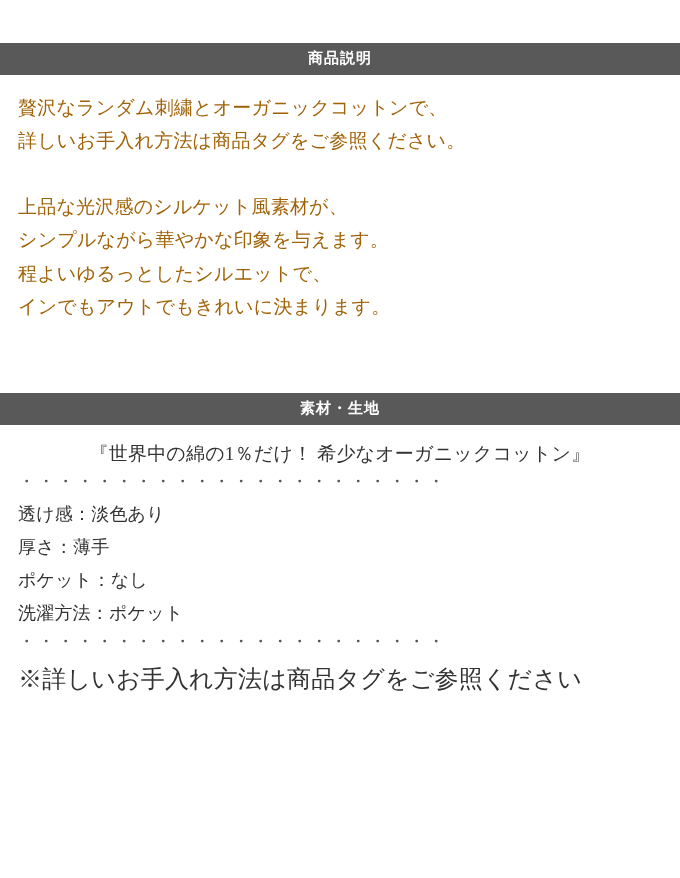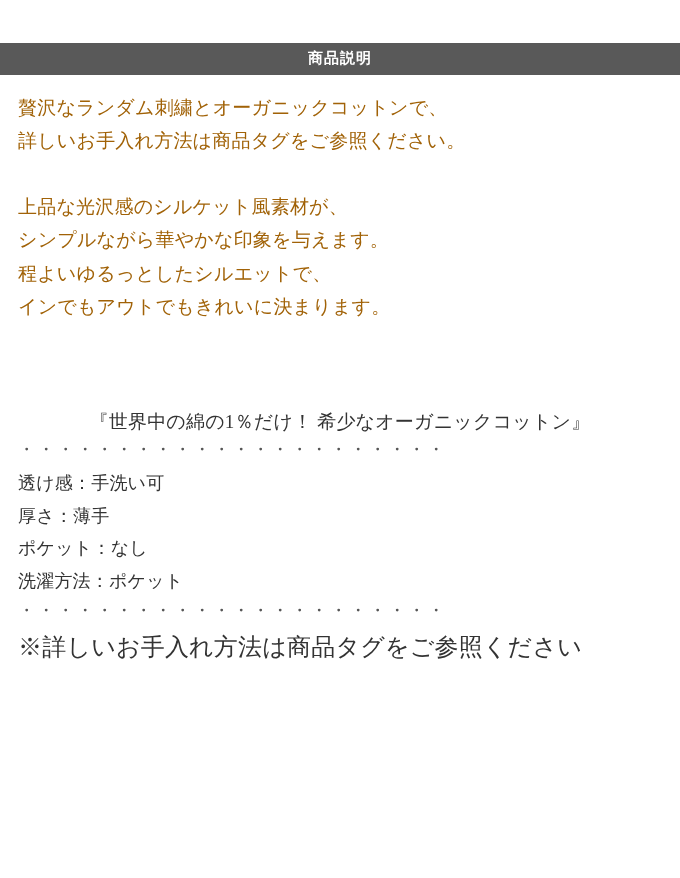--- a/index.html
+++ b/index.html
@@ -98,25 +98,26 @@
     <div class="desc-line">詳しいお手入れ方法は商品タグをご参照ください。</div>
     <div class="spacer-line"></div>
     <div class="desc-line">上品な光沢感のシルケット風素材が、</div>
     <div class="desc-line">シンプルながら華やかな印象を与えます。</div>
     <div class="desc-line">程よいゆるっとしたシルエットで、</div>
     <div class="desc-line">インでもアウトでもきれいに決まります。</div>
   </div>
 
   <div class="gap-after-desc"></div>
 
+  <div class="section-header">素材・生地</div>
 
   <div class="block material-body">
     <div class="material-title">『世界中の綿の1％だけ！ 希少なオーガニックコットン』</div>
     <div class="dots">・・・・・・・・・・・・・・・・・・・・・・</div>
-    <div class="spec-line">透け感：手洗い可</div>
+    <div class="spec-line">透け感：淡色あり</div>
     <div class="spec-line">厚さ：薄手</div>
     <div class="spec-line">ポケット：なし</div>
     <div class="spec-line">洗濯方法：ポケット</div>
     <div class="dots">・・・・・・・・・・・・・・・・・・・・・・</div>
     <div class="note-line">※詳しいお手入れ方法は商品タグをご参照ください</div>
   </div>
 
 </div>
 
 </body></html>

